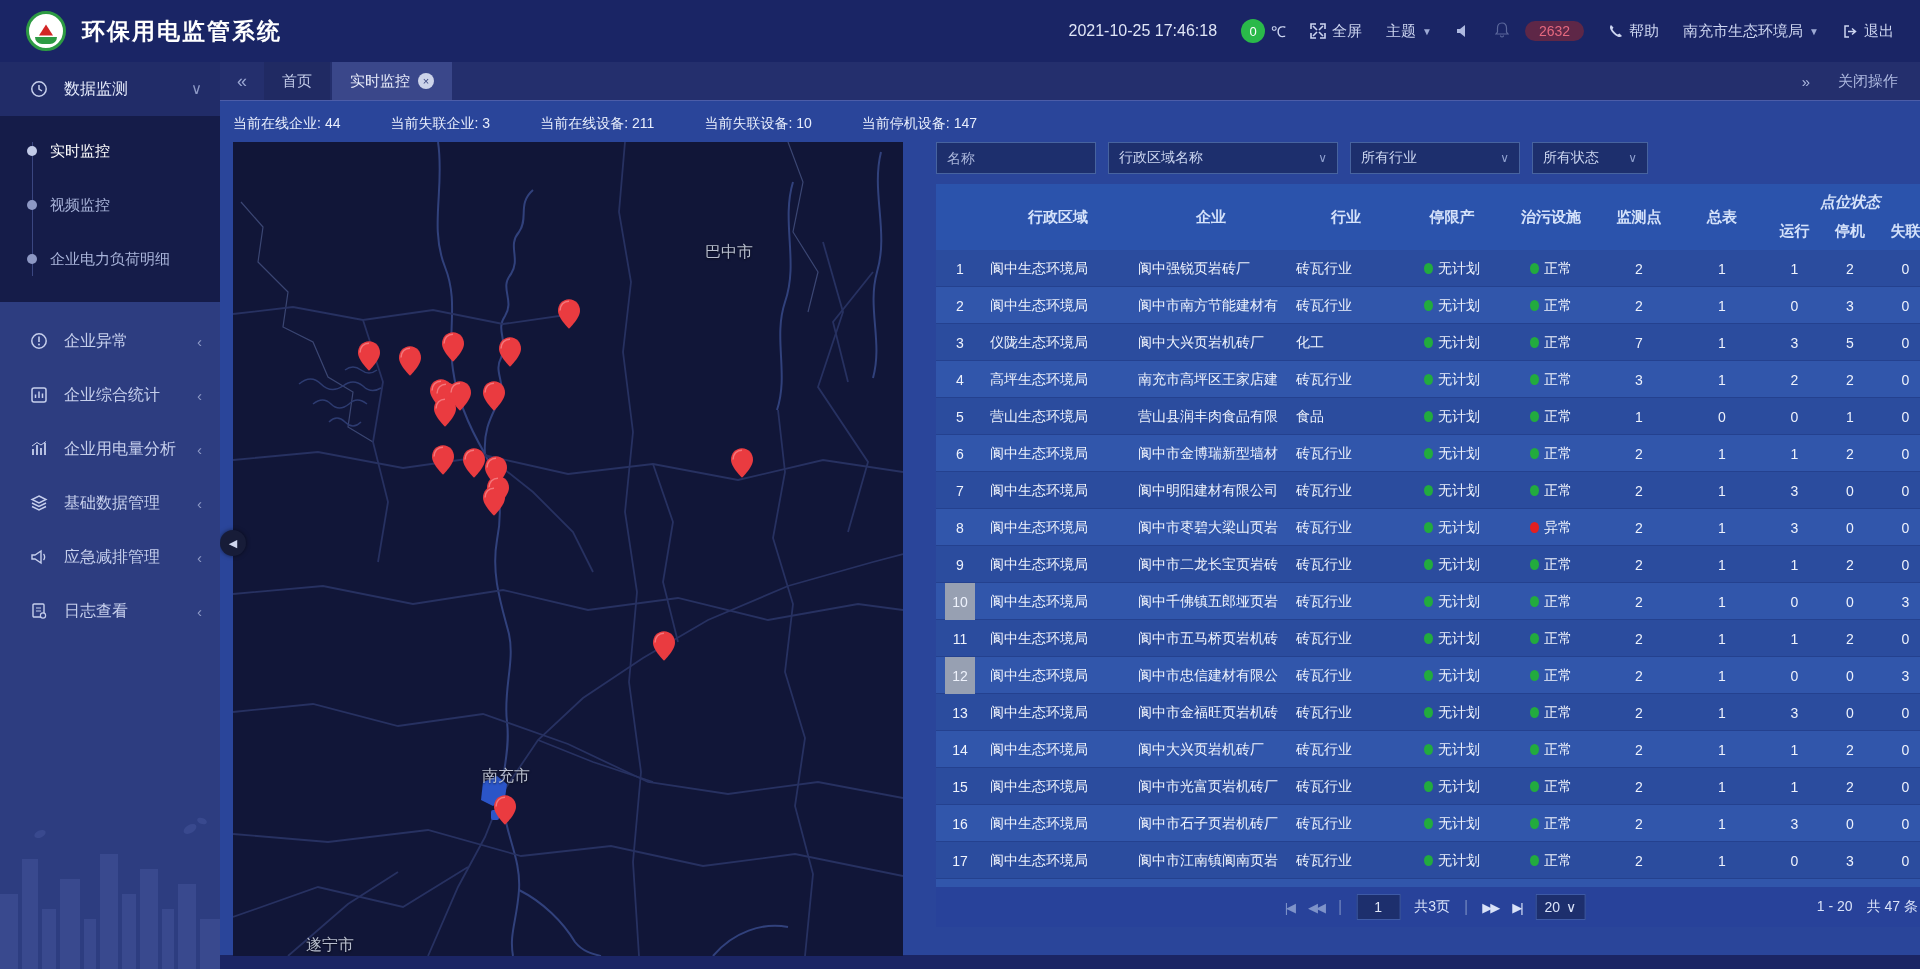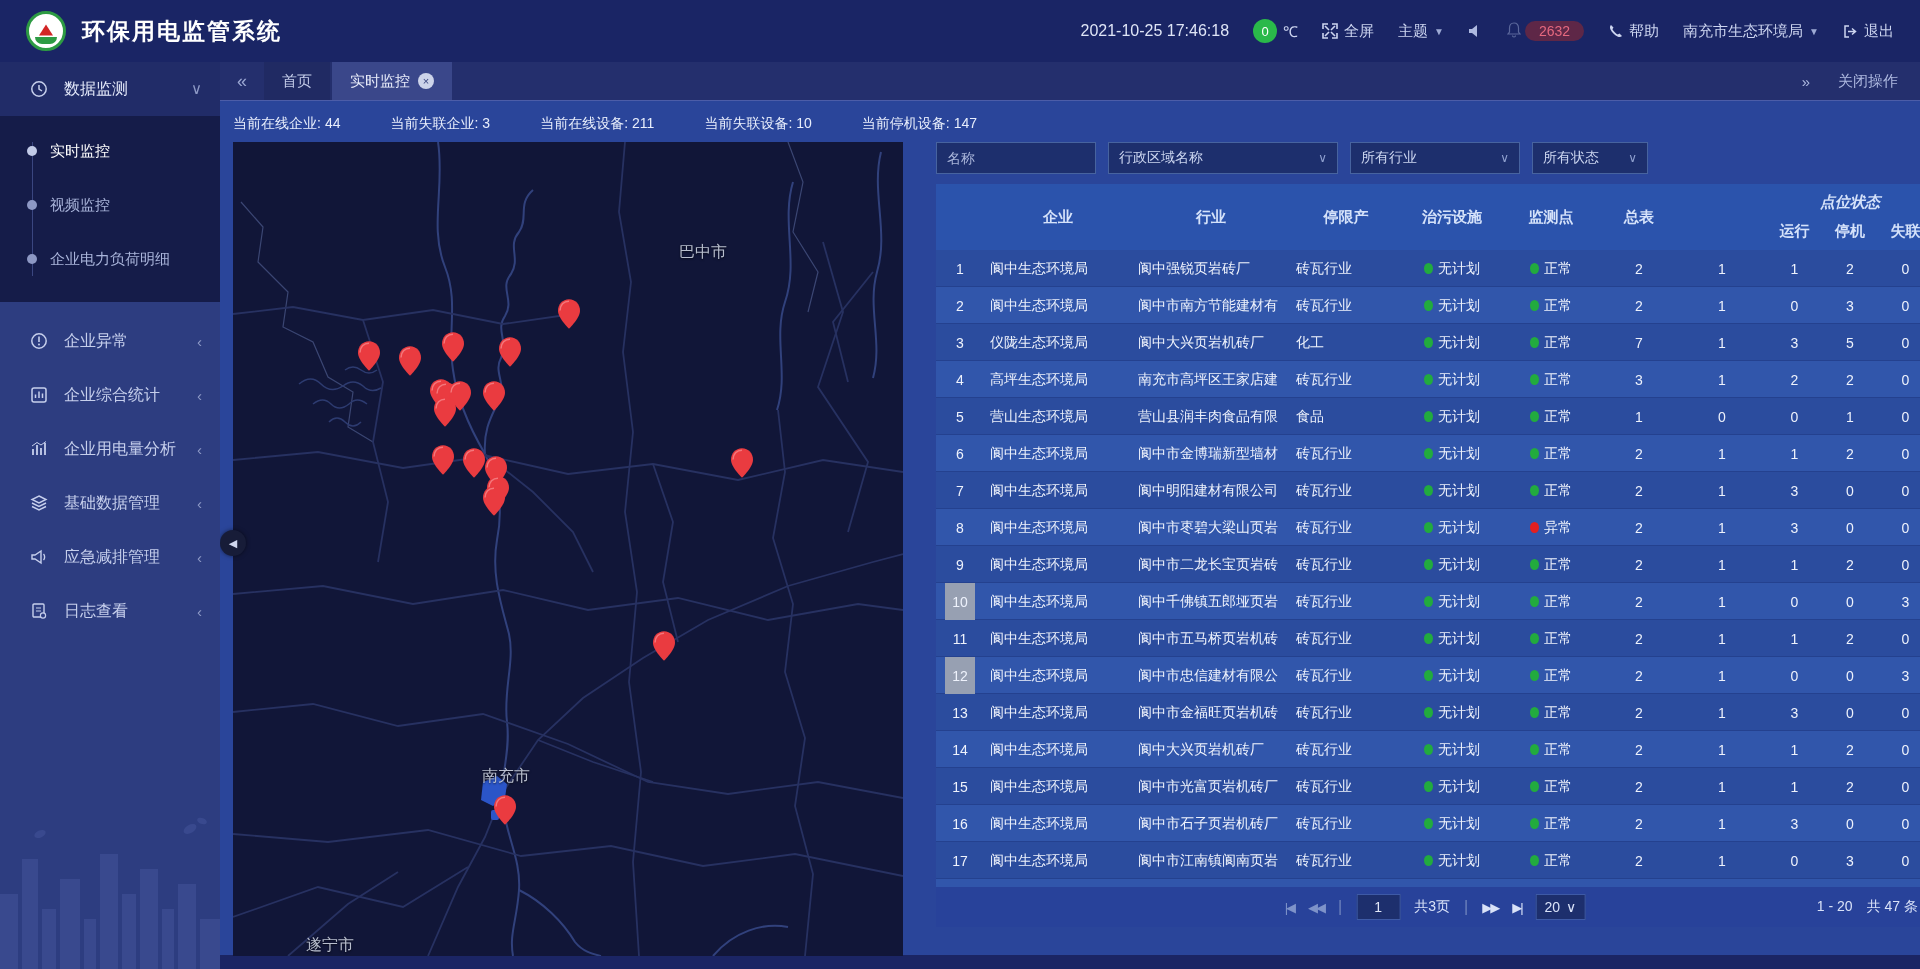--- a/index.html
+++ b/index.html
@@ -20,21 +20,21 @@
   .app-title { font-size:23px; font-weight:bold; margin-left:16px; letter-spacing:2px; }
   .header-right { margin-left:auto; display:flex; align-items:center; gap:24px; padding-right:26px;
                   font-size:15px; color:#cdd5f0; }
   .datetime { font-size:16px; color:#dfe5f6; }
   .temp { display:flex; align-items:center; gap:6px; }
   .temp-badge { width:24px; height:24px; border-radius:50%; background:#2ab94a; color:#fff;
                 font-size:13px; display:flex; align-items:center; justify-content:center; }
   .hdr-item { display:flex; align-items:center; gap:6px; cursor:pointer; white-space:nowrap; }
   .hdr-item svg { display:block; }
   .caret { font-size:10px; color:#9daad4; }
-  .notif { display:flex; align-items:center; gap:4px; }
+  .notif { display:flex; align-items:center; gap:16px; }
   .notif-badge { background:#5e2747; color:#e5697f; border-radius:11px; padding:2px 14px;
                  font-size:14px; }
 
   
   .sidebar { position:absolute; left:0; top:62px; width:220px; height:907px;
              background:#2d3d80; z-index:20; overflow:hidden; }
   .side-group { height:54px; display:flex; align-items:center; padding:0 18px 0 30px;
                 font-size:16px; color:#c6cfec; cursor:pointer; }
   .side-group .g-icon { width:20px; margin-right:14px; display:flex; }
   .side-group .g-caret { margin-left:auto; color:#8e9ac6; font-size:15px; }
@@ -378,21 +378,21 @@
           <path d="M640,130 L600,180 615,240"></path>
         </g>
         <g fill="#2b55c8">
           <path d="M250,640 l14,-6 10,8 -2,14 -12,8 -12,-6 z"></path>
           <rect x="258" y="668" width="8" height="10" rx="2"></rect>
         </g>
       </svg>
 
       <div>
 
-      <span class="map-label" style="left: 470px; top: 110px; text-align: right;">巴中市</span>
+      <span class="map-label" style="left: 496px; top: 110px; text-align: right;">巴中市</span>
           <span class="map-label" style="left: 273px; top: 634px;">南充市</span>
           <span class="map-label" style="left: 97px; top: 787px; margin-top: 16px;">遂宁市</span>
         </div>
 
       <div>
 
       <span class="marker" style="left: 336px; top: 175px;">
             <svg width="22" height="30" viewBox="0 0 24 32">
               <path d="M12 0 C5 0 0 5.5 0 12.5 C0 21 12 32 12 32 C12 32 24 21 24 12.5 C24 5.5 19 0 12 0 Z" fill="#ea3b40"></path>
               <path d="M12 2 C6.4 2 2.2 6.4 2.2 12.2" fill="none" stroke="#f4777b" stroke-width="1.6"></path>
@@ -520,20 +520,21 @@
           <span class="sel-caret">∨</span>
         </div>
         <div class="f-select f-status">
           <span>所有状态</span>
           <span class="sel-caret">∨</span>
         </div>
       </div>
 
       <div class="thead grid">
         <div class="th"></div>
+        <div class="th">行政区域</div>
         <div class="th">企业</div>
         <div class="th">行业</div>
         <div class="th">停限产</div>
         <div class="th">治污设施</div>
         <div class="th">监测点</div>
         <div class="th">总表</div>
         <div class="th-group">
           <div class="pt-title">点位状态</div>
           <div class="pt-subs">
             <div>运行</div>

